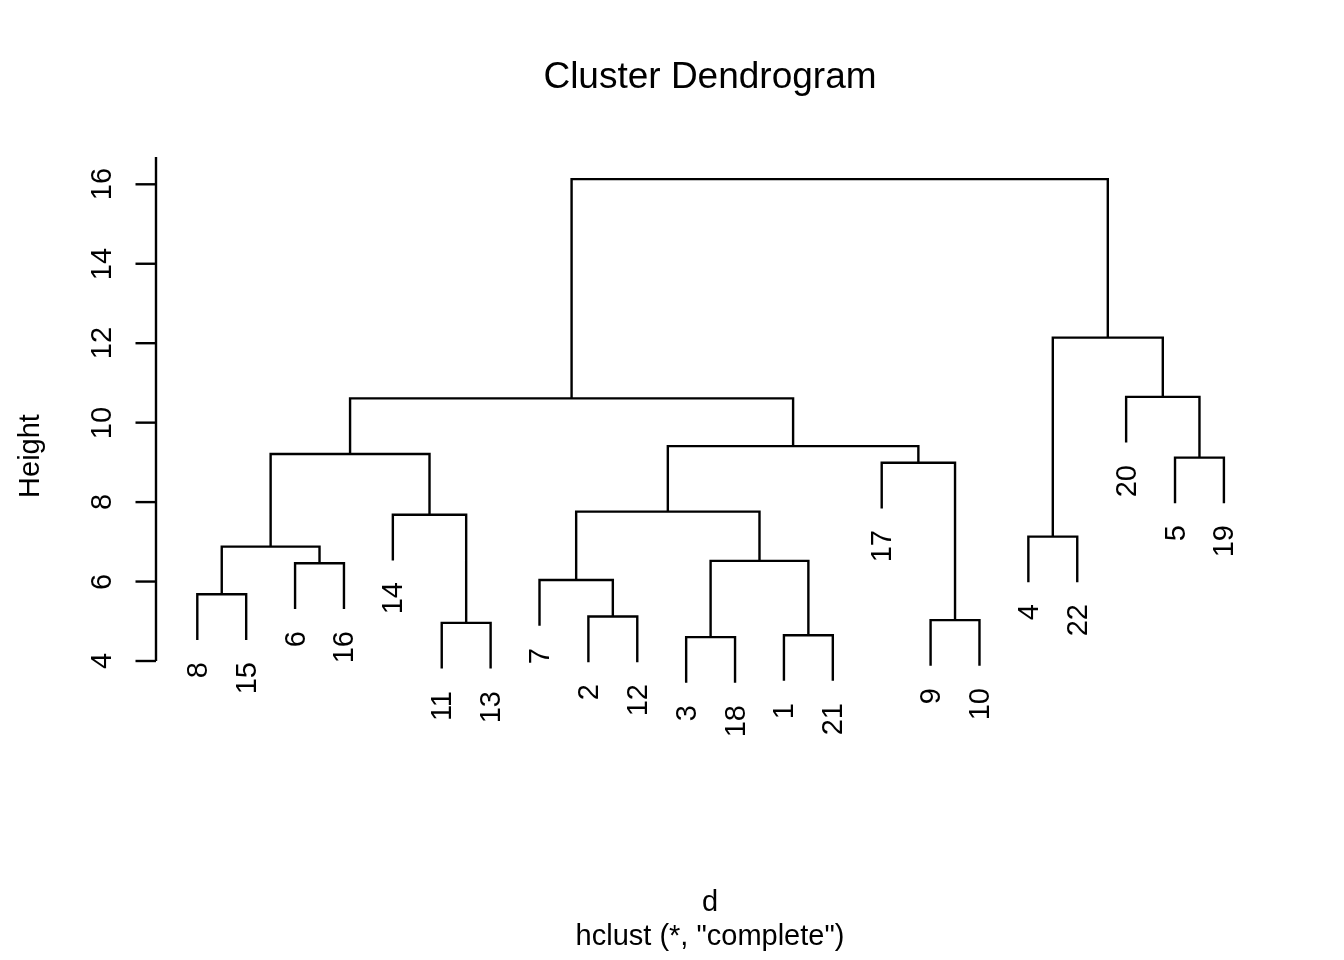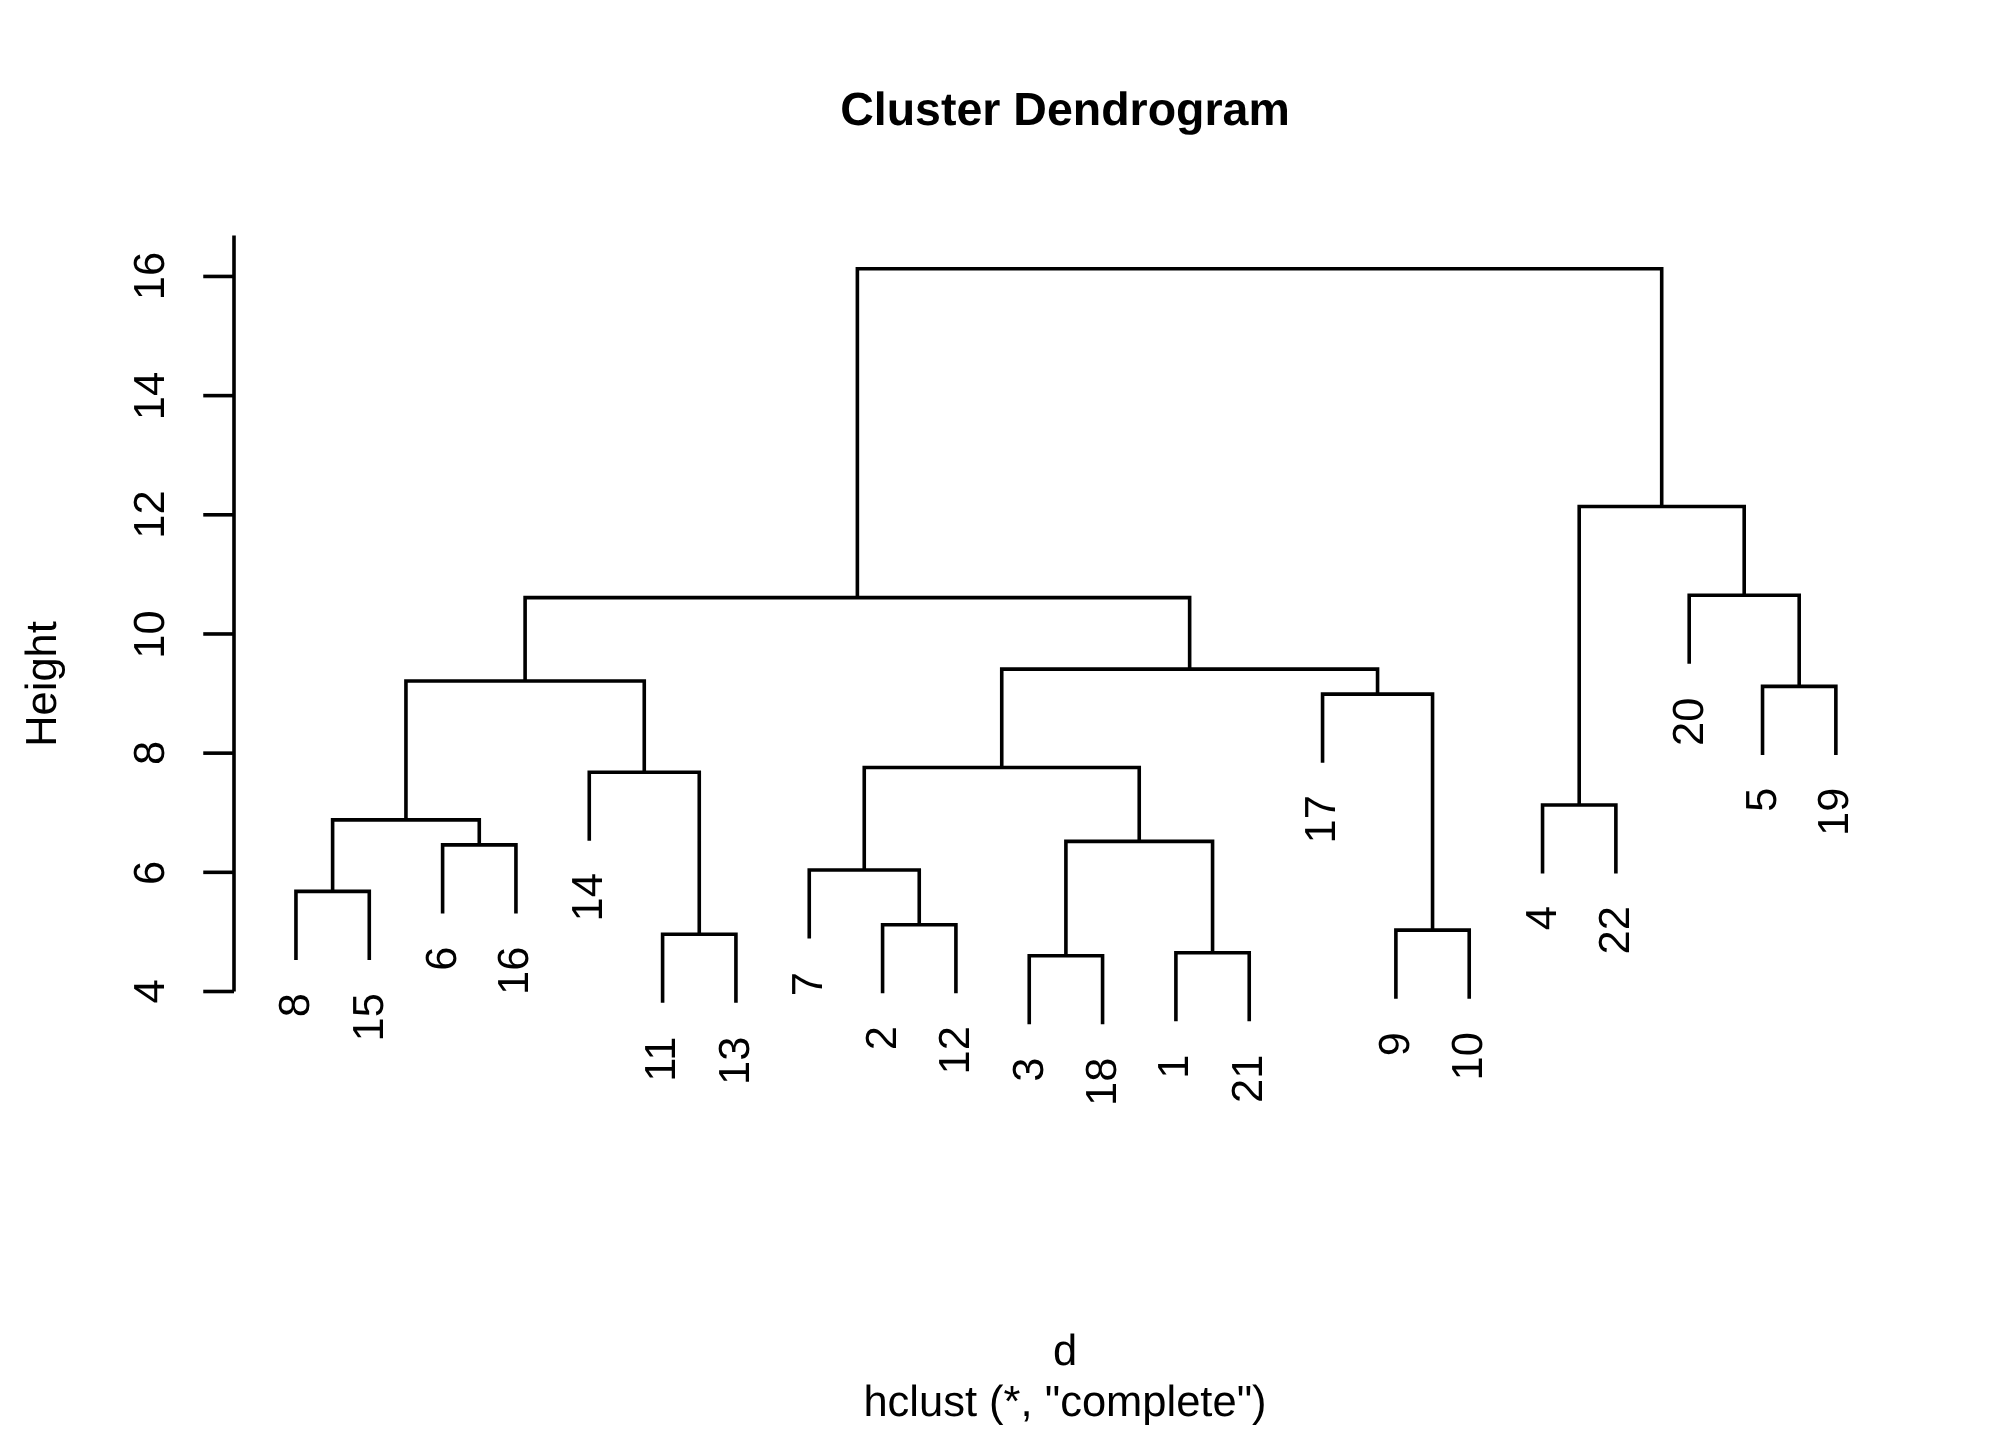--- a/index.html
+++ b/index.html
@@ -1,21 +1,21 @@
 <!DOCTYPE html>
 <html><head>
 <meta charset="utf-8">
 <style>
   html,body{margin:0;padding:0;background:#ffffff;}
   body{width:1344px;height:960px;position:relative;overflow:hidden;
        font-family:"Liberation Sans",sans-serif;color:#000;}
   .figure{position:absolute;left:0;top:0;width:1344px;height:960px;}
   svg{position:absolute;left:0;top:0;}
   .chart-title{position:absolute;left:156px;top:57px;width:1108px;
-       text-align:center;font-size:31px;font-weight:bold;line-height:1;}
+       text-align:center;font-size:37px;font-weight:normal;line-height:1;}
   .xlab{position:absolute;left:156px;top:887px;width:1108px;
        text-align:center;font-size:29px;line-height:1;}
   .xlab-sub{position:absolute;left:156px;top:921px;width:1108px;
        text-align:center;font-size:29px;line-height:1;}
   .ylab{position:absolute;left:29px;top:456px;font-size:29px;line-height:1;
        white-space:nowrap;transform:translate(-50%,-50%) rotate(-90deg);
        transform-origin:center;}
   .tick-label{position:absolute;font-size:29px;line-height:1;white-space:nowrap;
        transform:translate(-50%,-50%) rotate(-90deg);transform-origin:center;}
   .leaf-label{position:absolute;font-size:29px;line-height:29px;white-space:nowrap;

